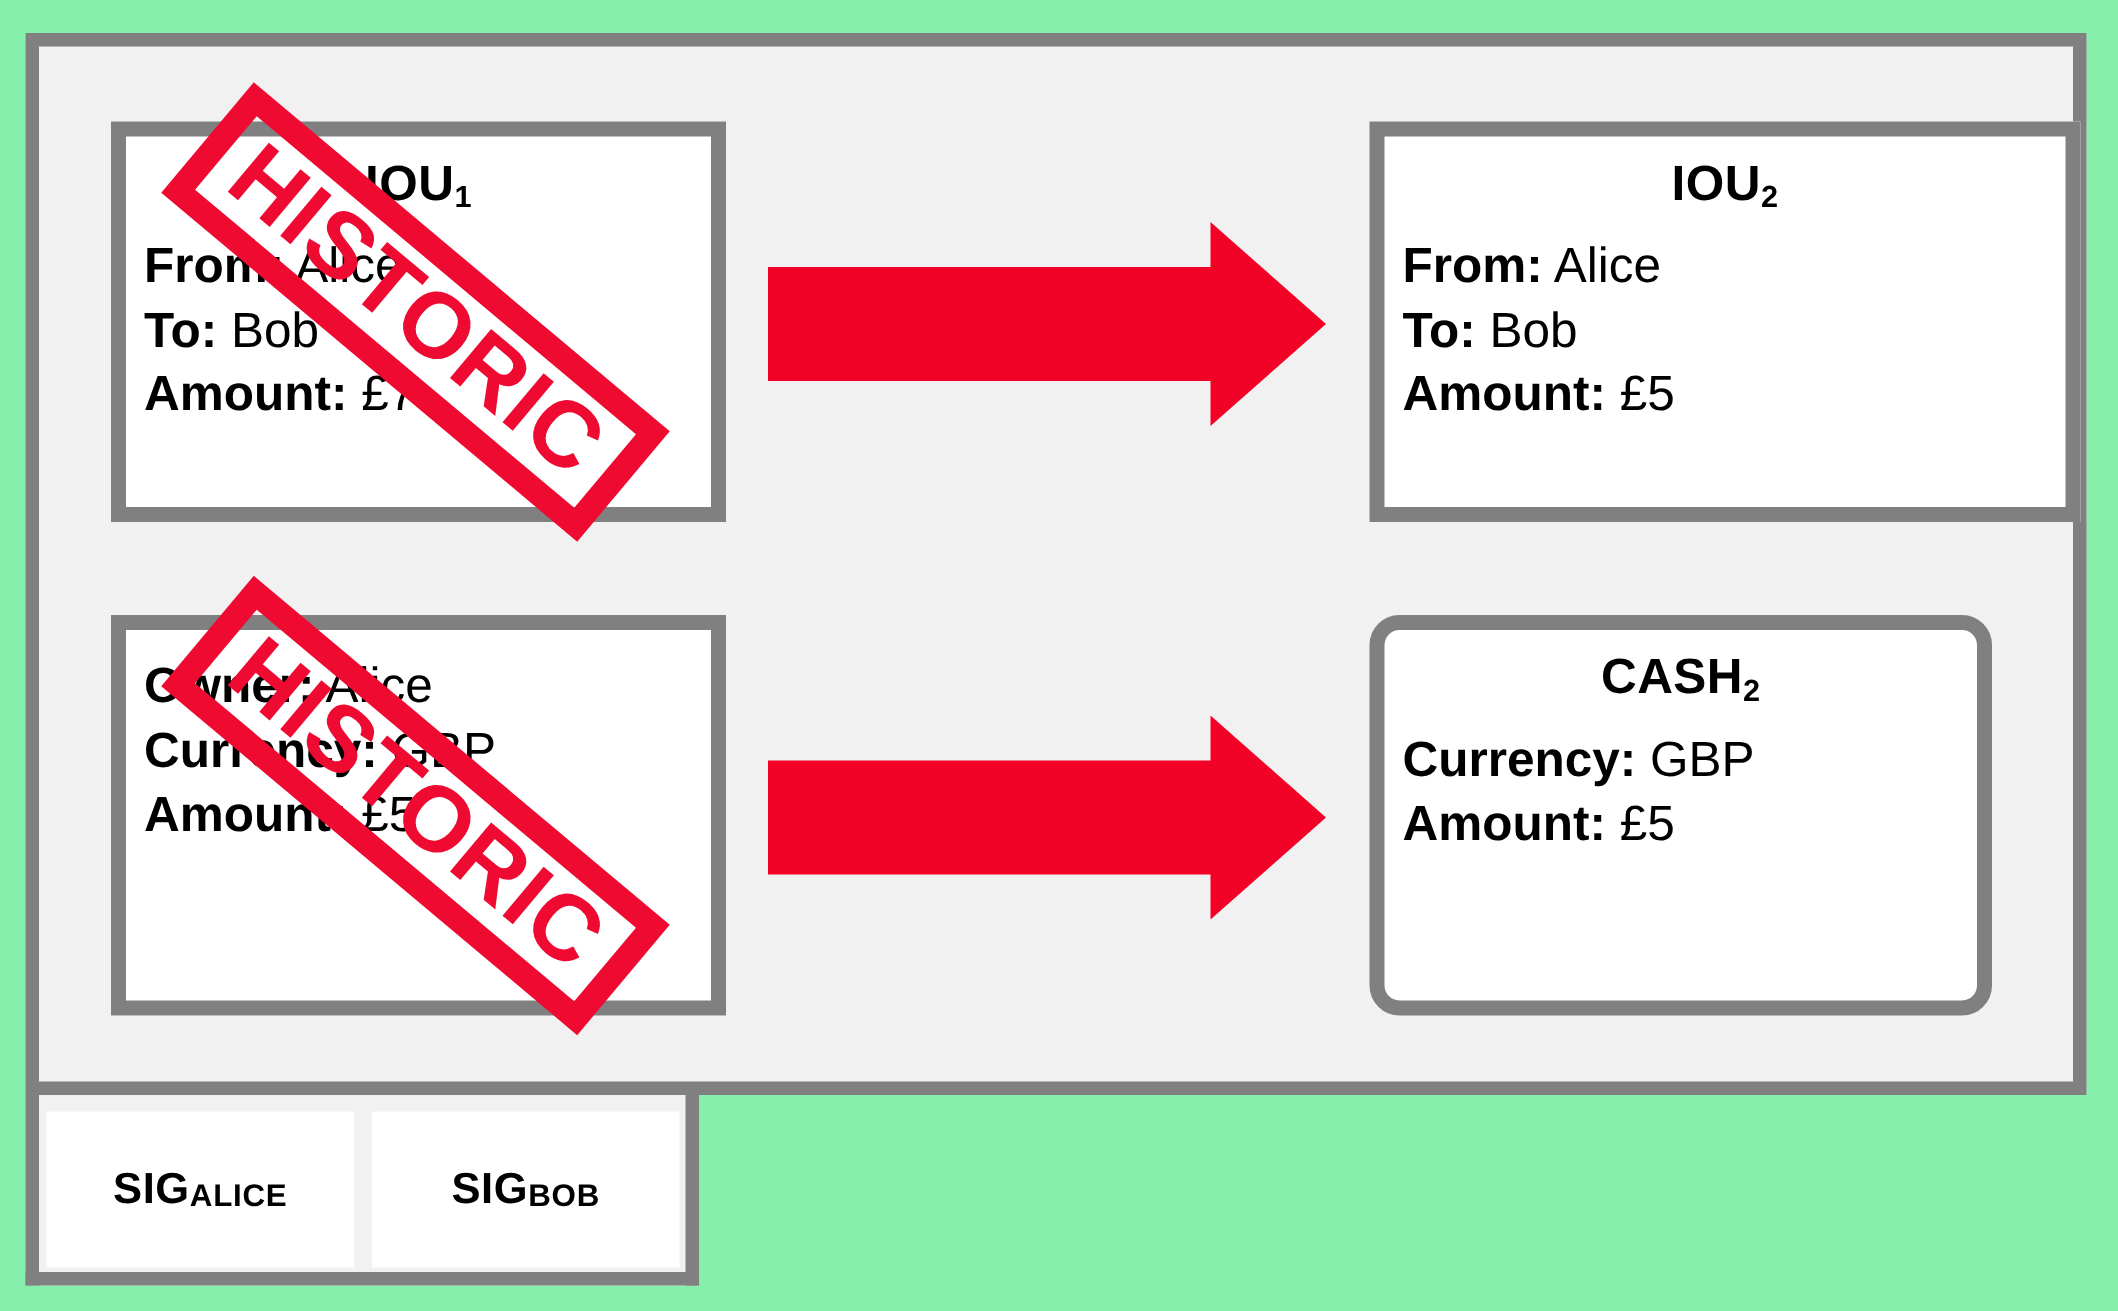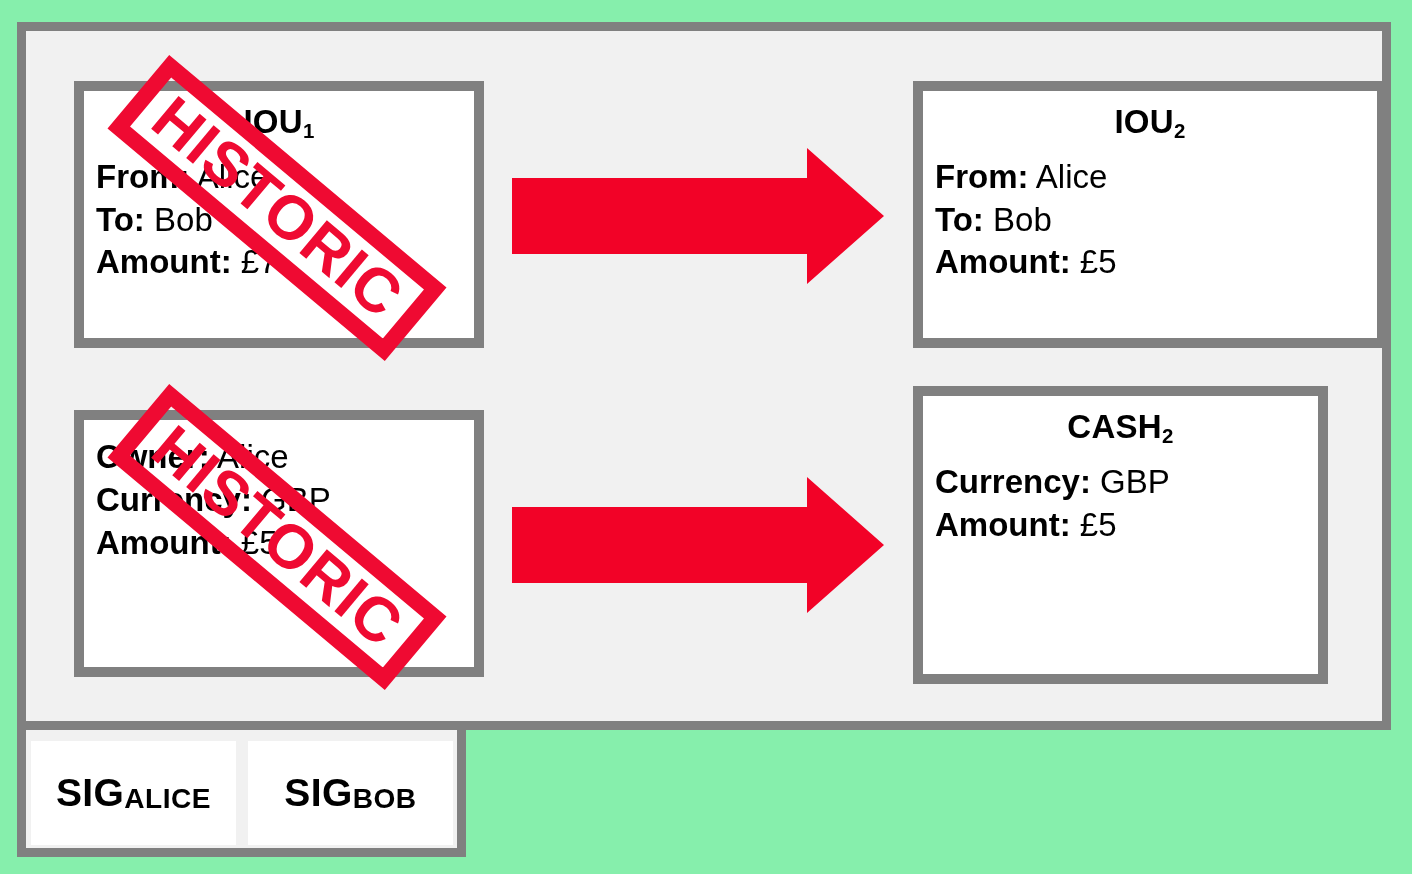--- a/index.html
+++ b/index.html
@@ -17,21 +17,21 @@
   }
 
   
   .state-box{
     position:absolute;background:#ffffff;border:10px solid #808080;
     box-sizing:border-box;text-align:left;
   }
   .box-iou1 {left:74px;  top:81px;  width:410px; height:267px;}
   .box-iou2 {left:913px; top:81px;  width:474px; height:267px;}
   .box-cash1{left:74px;  top:410px; width:410px; height:267px;}
-  .box-cash2{left:913px; top:386px; width:415px; height:298px;}
+  .box-cash2{left:913px; top:410px; width:415px; height:267px;border-radius:20px;}
 
   .box-title{
     text-align:center;font-weight:bold;font-size:33px;color:#000;
     margin-top:14px;line-height:1.05;letter-spacing:.3px;
   }
   .box-lines{margin-top:16px;padding-left:12px;}
   .box-line{
     font-size:33px;color:#000;line-height:1.30;white-space:nowrap;
   }
   .box-line .k{font-weight:bold;}
@@ -52,21 +52,21 @@
     background:transparent;
   }
   .stamp span{transform:translateY(-2px);}
   .stamp-iou1 {left:96px;top:160px;transform:rotate(40deg);}
   .stamp-cash1{left:96px;top:489px;transform:rotate(40deg);}
 
   
   .sig-box{
     position:absolute;background:#ffffff;border:0;
     display:flex;align-items:center;justify-content:center;
-    font-weight:bold;font-size:39px;color:#000;letter-spacing:.4px;
+    font-weight:bold;font-size:29px;color:#000;letter-spacing:.4px;
   }
   .sig-alice{left:31px; top:741px; width:205px; height:104px;}
   .sig-bob  {left:248px;top:741px; width:205px; height:104px;}
   .sig-box sub{font-size:.72em;top:.22em;letter-spacing:.5px;}
 </style>
 </head>
 <body>
 
 <div id="stage">
 

